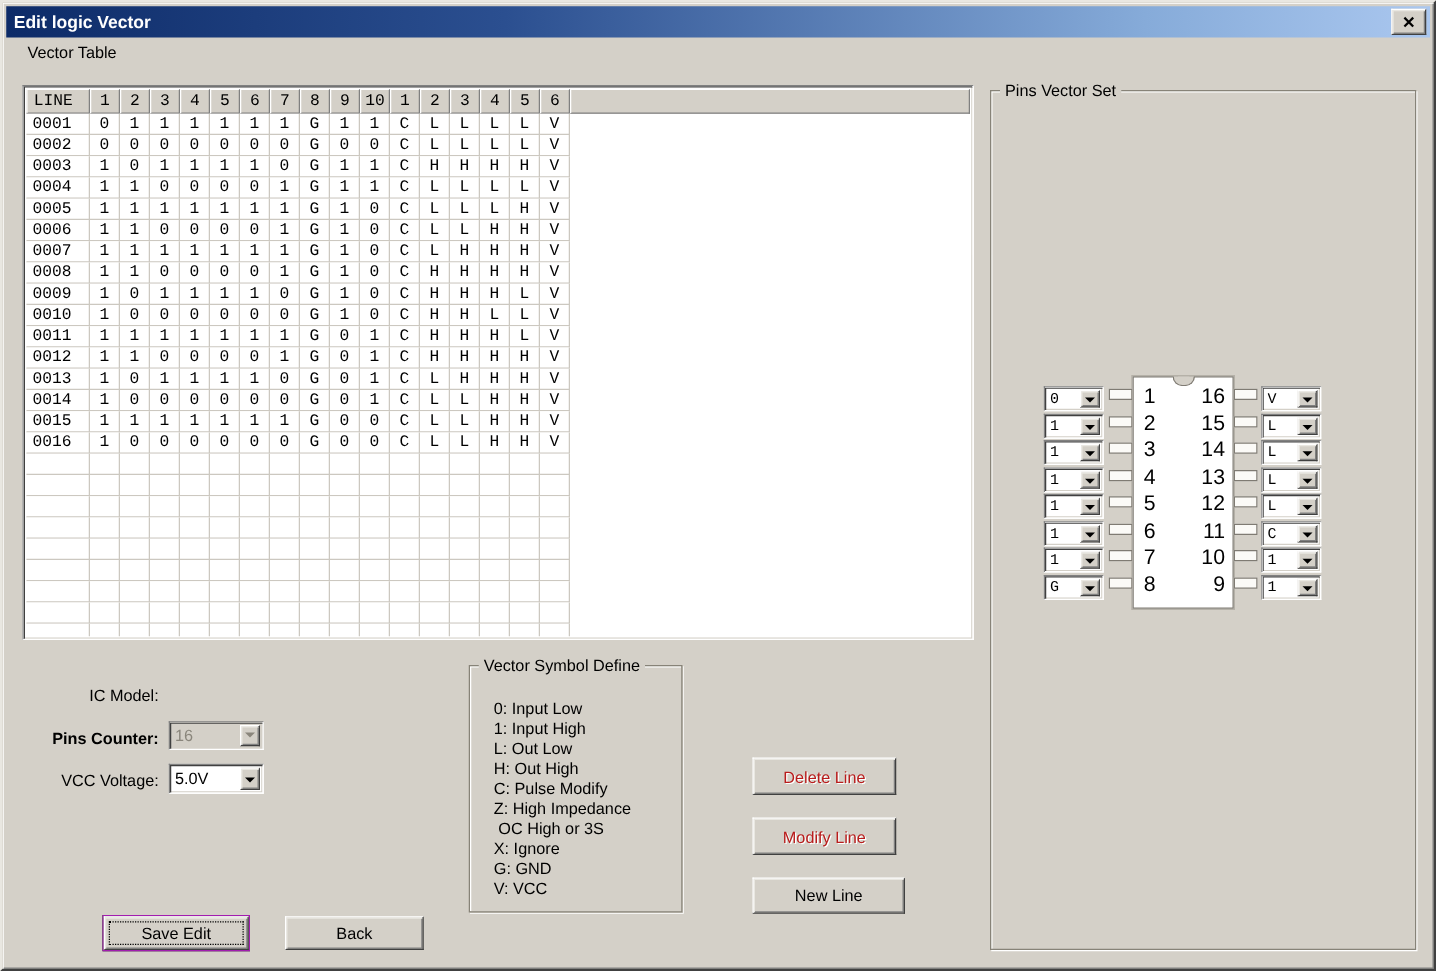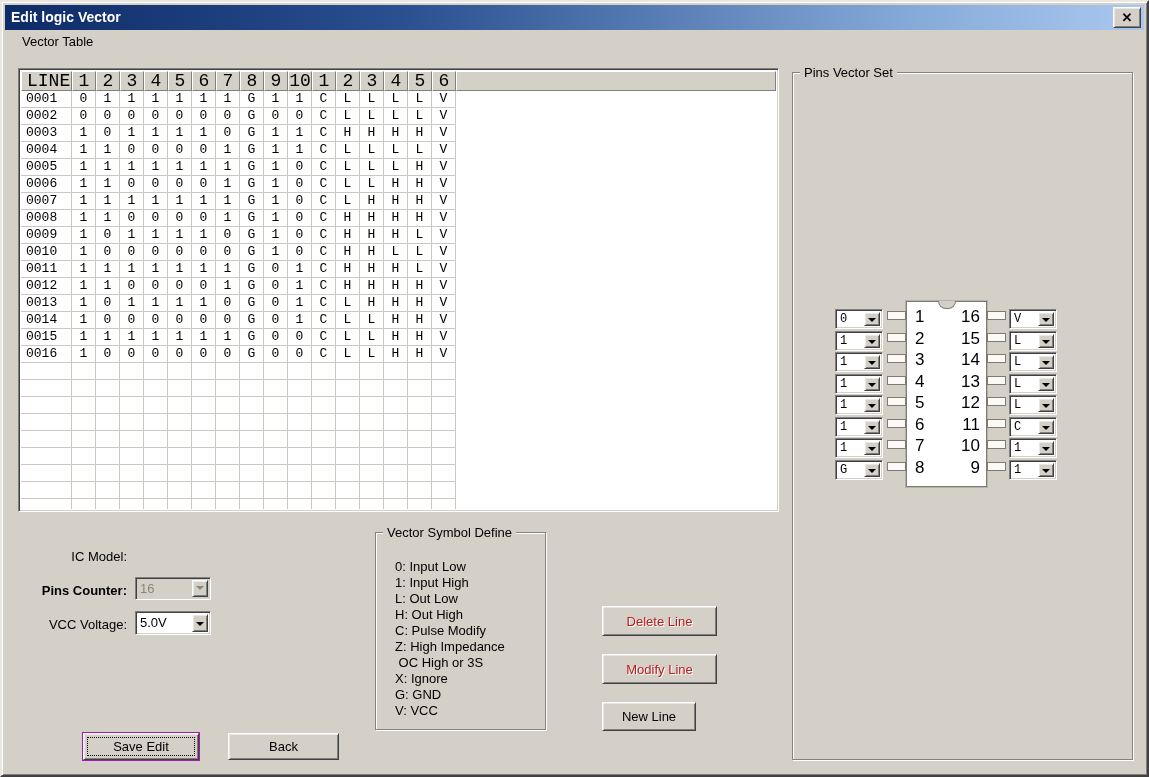--- a/index.html
+++ b/index.html
@@ -32,21 +32,21 @@
   .vt {
     position:absolute; left:16px; top:66px; width:761px; height:444px;
     background:#ffffff; border:1px solid; border-color:#808080 #ffffff #ffffff #808080;
     box-shadow: inset 1px 1px 0 #404040, inset -1px -1px 0 #d4d0c8;
     overflow:hidden; font-family:"Liberation Mono", monospace; font-size:13px;
   }
   .vt-inner { position:absolute; left:2px; top:2px; right:2px; bottom:2px; overflow:hidden; }
   .vt-hrow { display:flex; height:20px; }
   .hcell {
     flex:none; background:#d4d0c8; border:1px solid; border-color:#ffffff #808080 #808080 #ffffff;
-    text-align:center; line-height:18px; font-size:18px; overflow:hidden;
+    text-align:center; line-height:18px; font-size:13px; overflow:hidden;
   }
   .c-line { width:51px; }
   .c-v { width:24px; }
   .c-fill { flex:1 1 auto; width:auto; }
   .hcell.c-line { text-align:left; padding-left:5px; }
   .vt-row { display:flex; height:17px; }
   .vt-row .cell {
     flex:none; border-right:1px solid #ccc8c0; border-bottom:1px solid #ccc8c0;
     text-align:center; line-height:16px; overflow:hidden; background:#fff;
   }
@@ -835,21 +835,21 @@
         <div class="sym-line">Z: High Impedance</div>
         <div class="sym-line"> OC High or 3S</div>
         <div class="sym-line">X: Ignore</div>
         <div class="sym-line">G: GND</div>
         <div class="sym-line">V: VCC</div>
       </div>
   </div>
 
   <div class="btn disabled" style="left:600px; top:604px; width:115px; height:30px;">Delete Line</div>
   <div class="btn disabled" style="left:600px; top:652px; width:115px; height:30px;">Modify Line</div>
-  <div class="btn" style="left:600px; top:700px; width:94px; height:29px;">New Line</div>
+  <div class="btn" style="left:600px; top:700px; width:122px; height:29px;">New Line</div>
 
   <div class="btn-default-wrap" style="left:80px; top:730px; width:118px; height:29px;">
     <div class="btn">Save Edit</div>
     <div class="focus-rect"></div>
   </div>
   <div class="btn" style="left:226px; top:731px; width:111px; height:27px;">Back</div>
 
 </div>
 
 </body></html>

